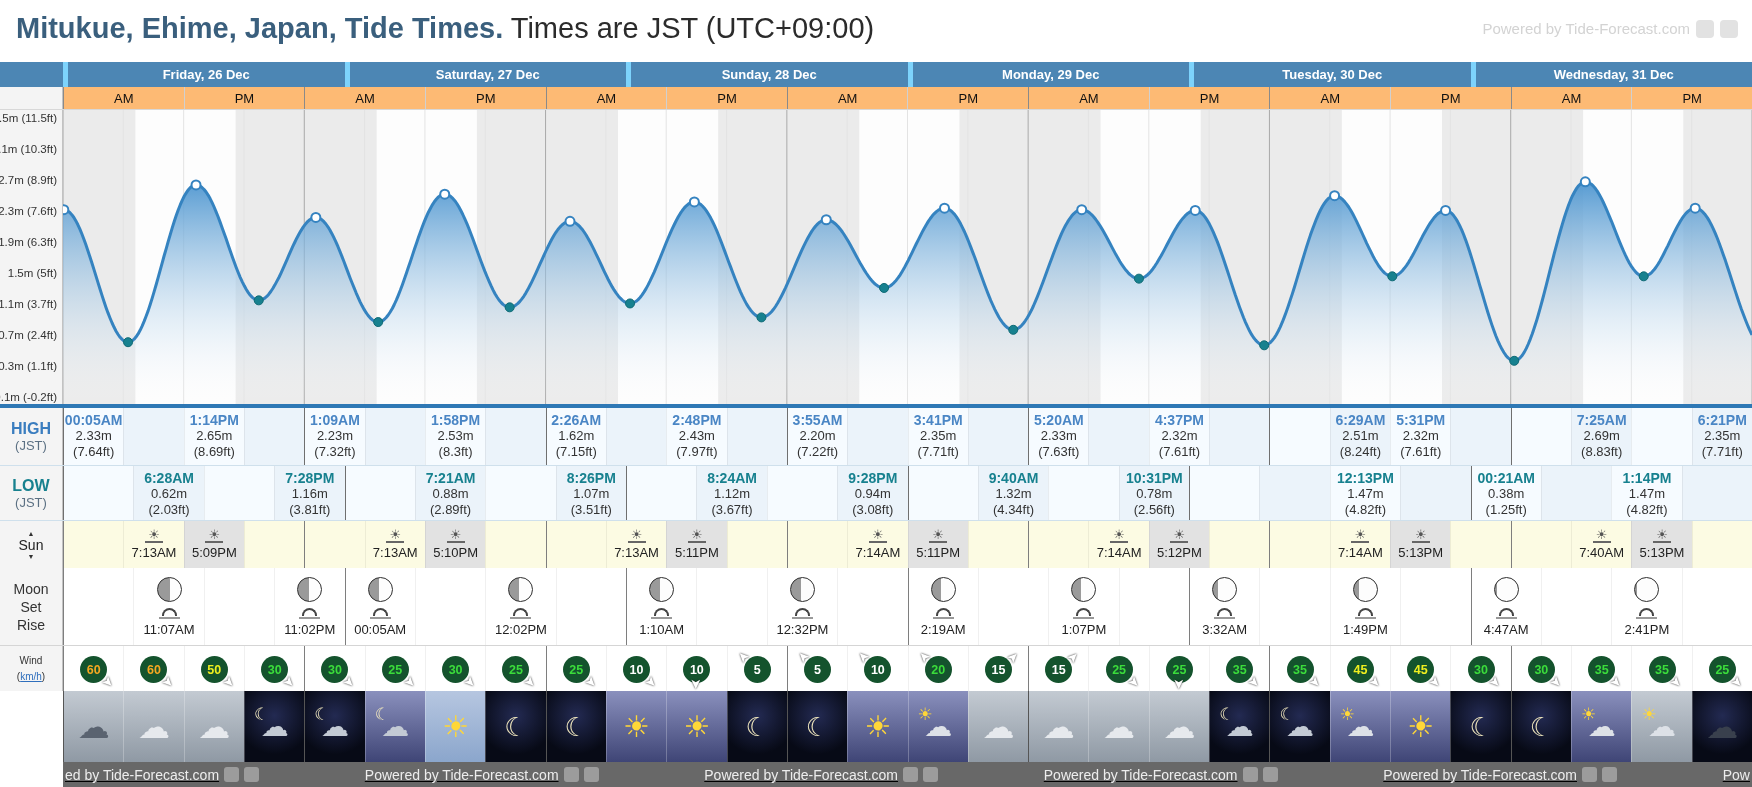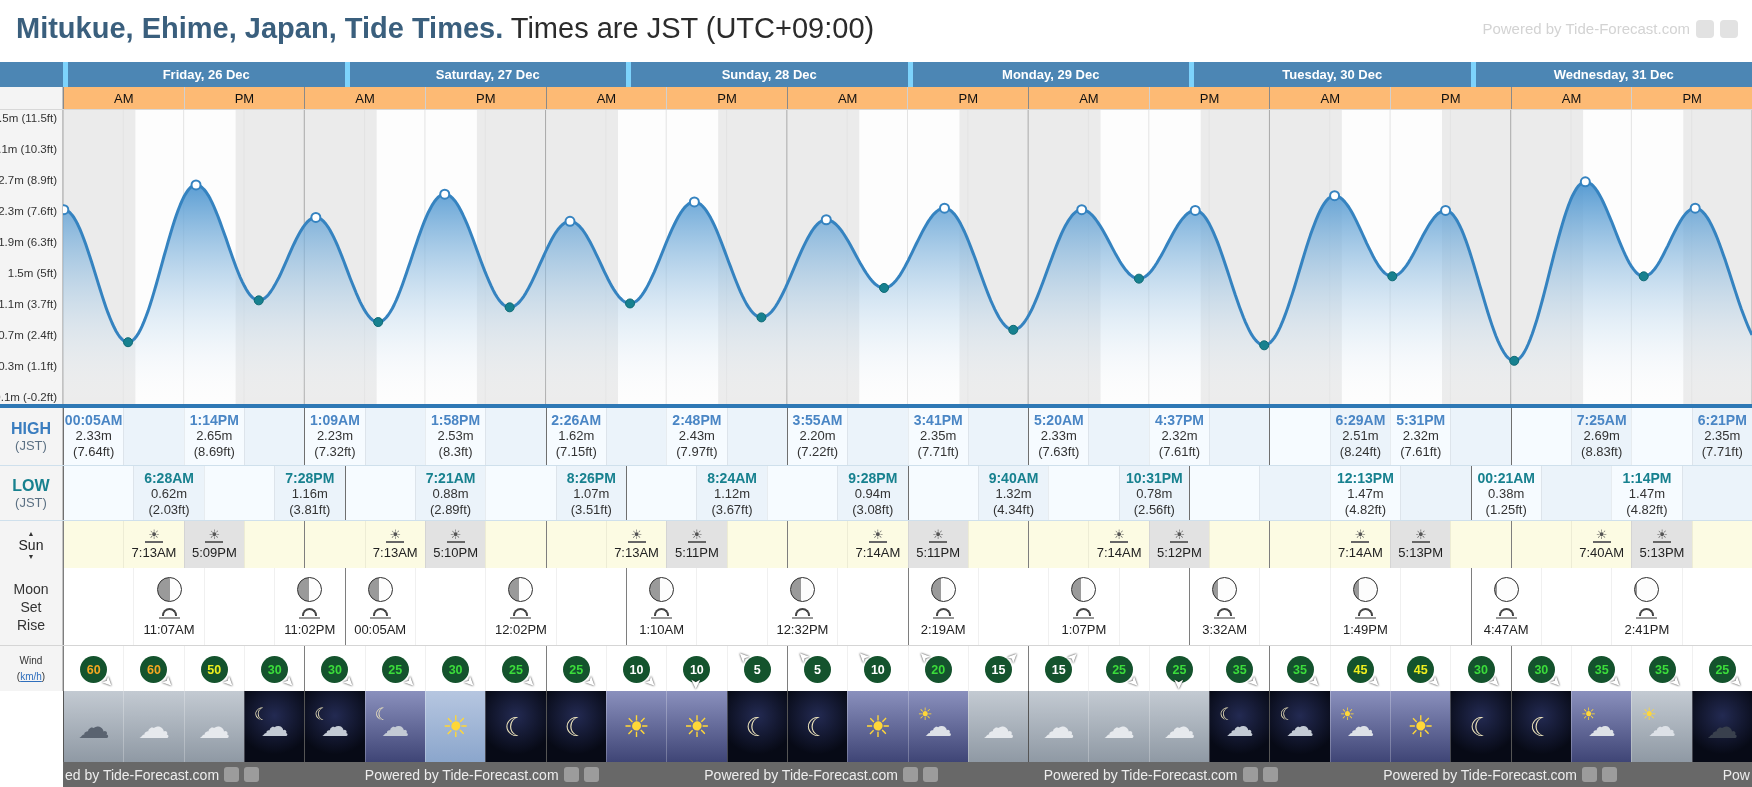--- a/index.html
+++ b/index.html
@@ -94,21 +94,21 @@
   .wx.night { background:radial-gradient(circle at 50% 35%, #232a52 0%, #070a16 70%); }
   .wx.dusk  { background:linear-gradient(180deg,#8a90bd 0%,#3f4576 100%); }
   .wx.day   { background:linear-gradient(180deg,#b6c6e0 0%,#8ba6cc 100%); }
   .wx .ic1 { font-size:30px; line-height:30px; }
   .wx .ic2 { position:absolute; font-size:17px; line-height:17px; transform:translate(-13px,-12px); }
 
   
   .footer { height:25px; display:flex; }
   .footer .pad { width:63px; flex:0 0 63px; background:#fff; }
   .fbar { flex:1; background:rgba(92,92,92,0.93); display:flex; align-items:center; justify-content:space-between; overflow:hidden; padding:0 2px; }
-  .fitem { display:flex; gap:5px; white-space:nowrap; flex:0 0 auto; }
+  .fitem { display:flex; gap:5px; white-space:nowrap; flex:0 0 auto;text-decoration:underline; }
   .fitem .ftxt { color:#ededed; font-size:14px; }
   .ficon { width:15px; height:15px; border-radius:3px; background:rgba(255,255,255,0.35); display:inline-block; }
 </style>
 </head>
 <body>
 
 <div id="app">
 
   <div class="hdr">
     <h1><span class="loc">Mitukue, Ehime, Japan, Tide Times.</span><span> Times are JST (UTC+09:00)</span></h1>

